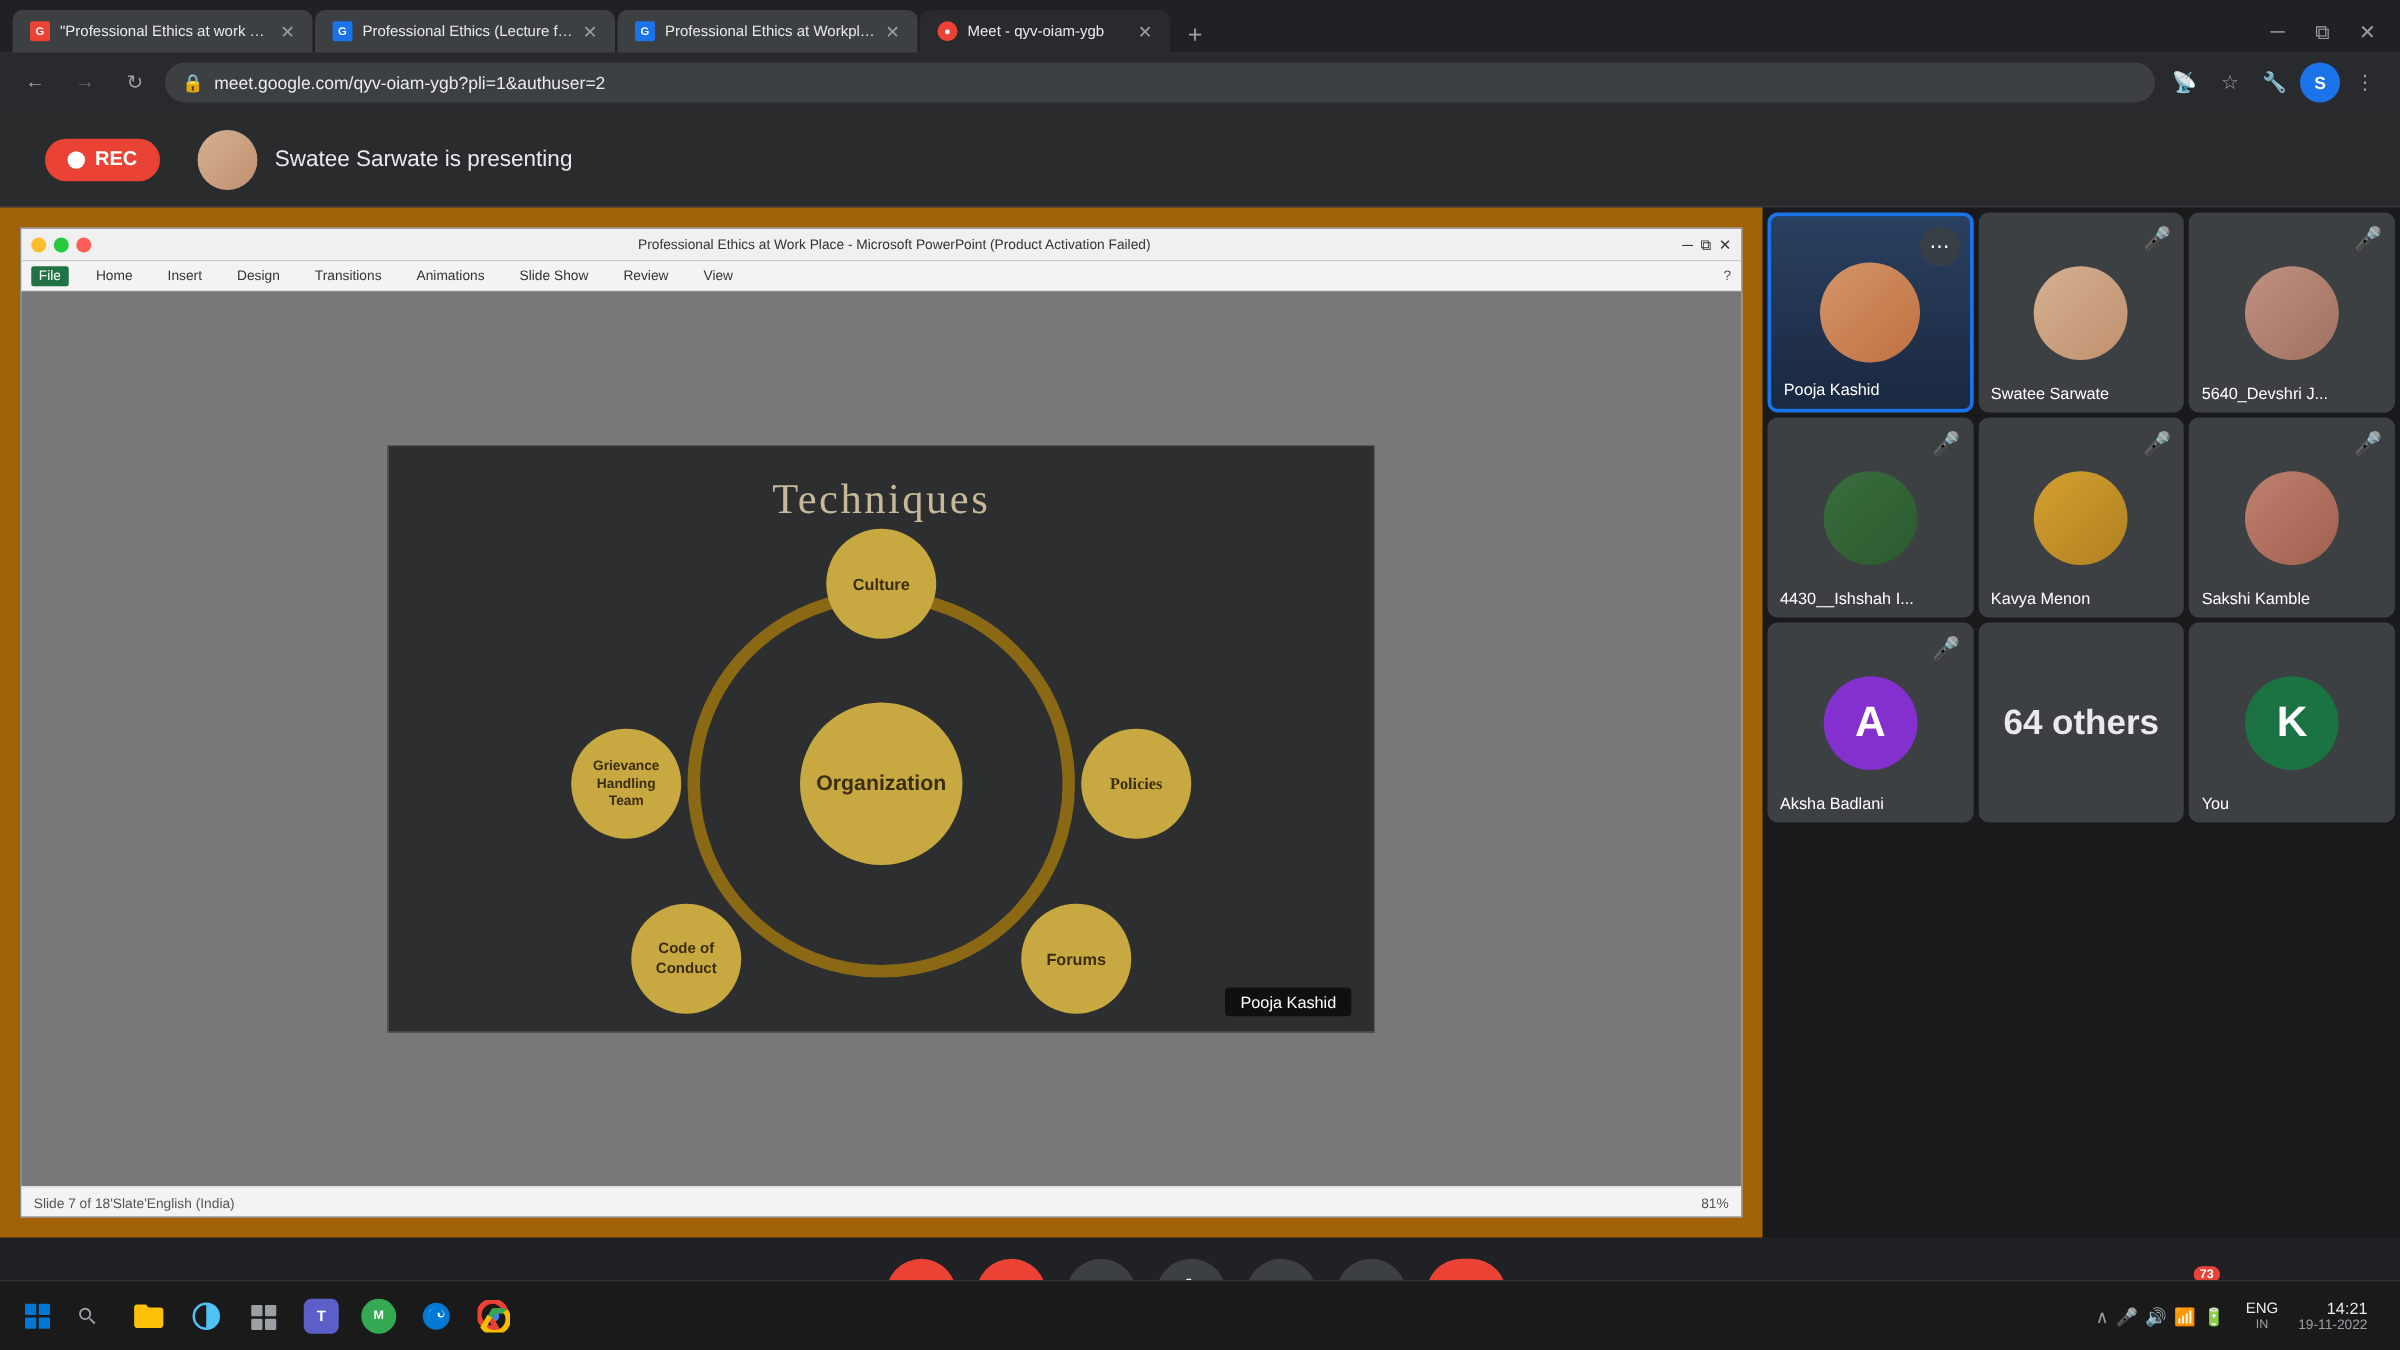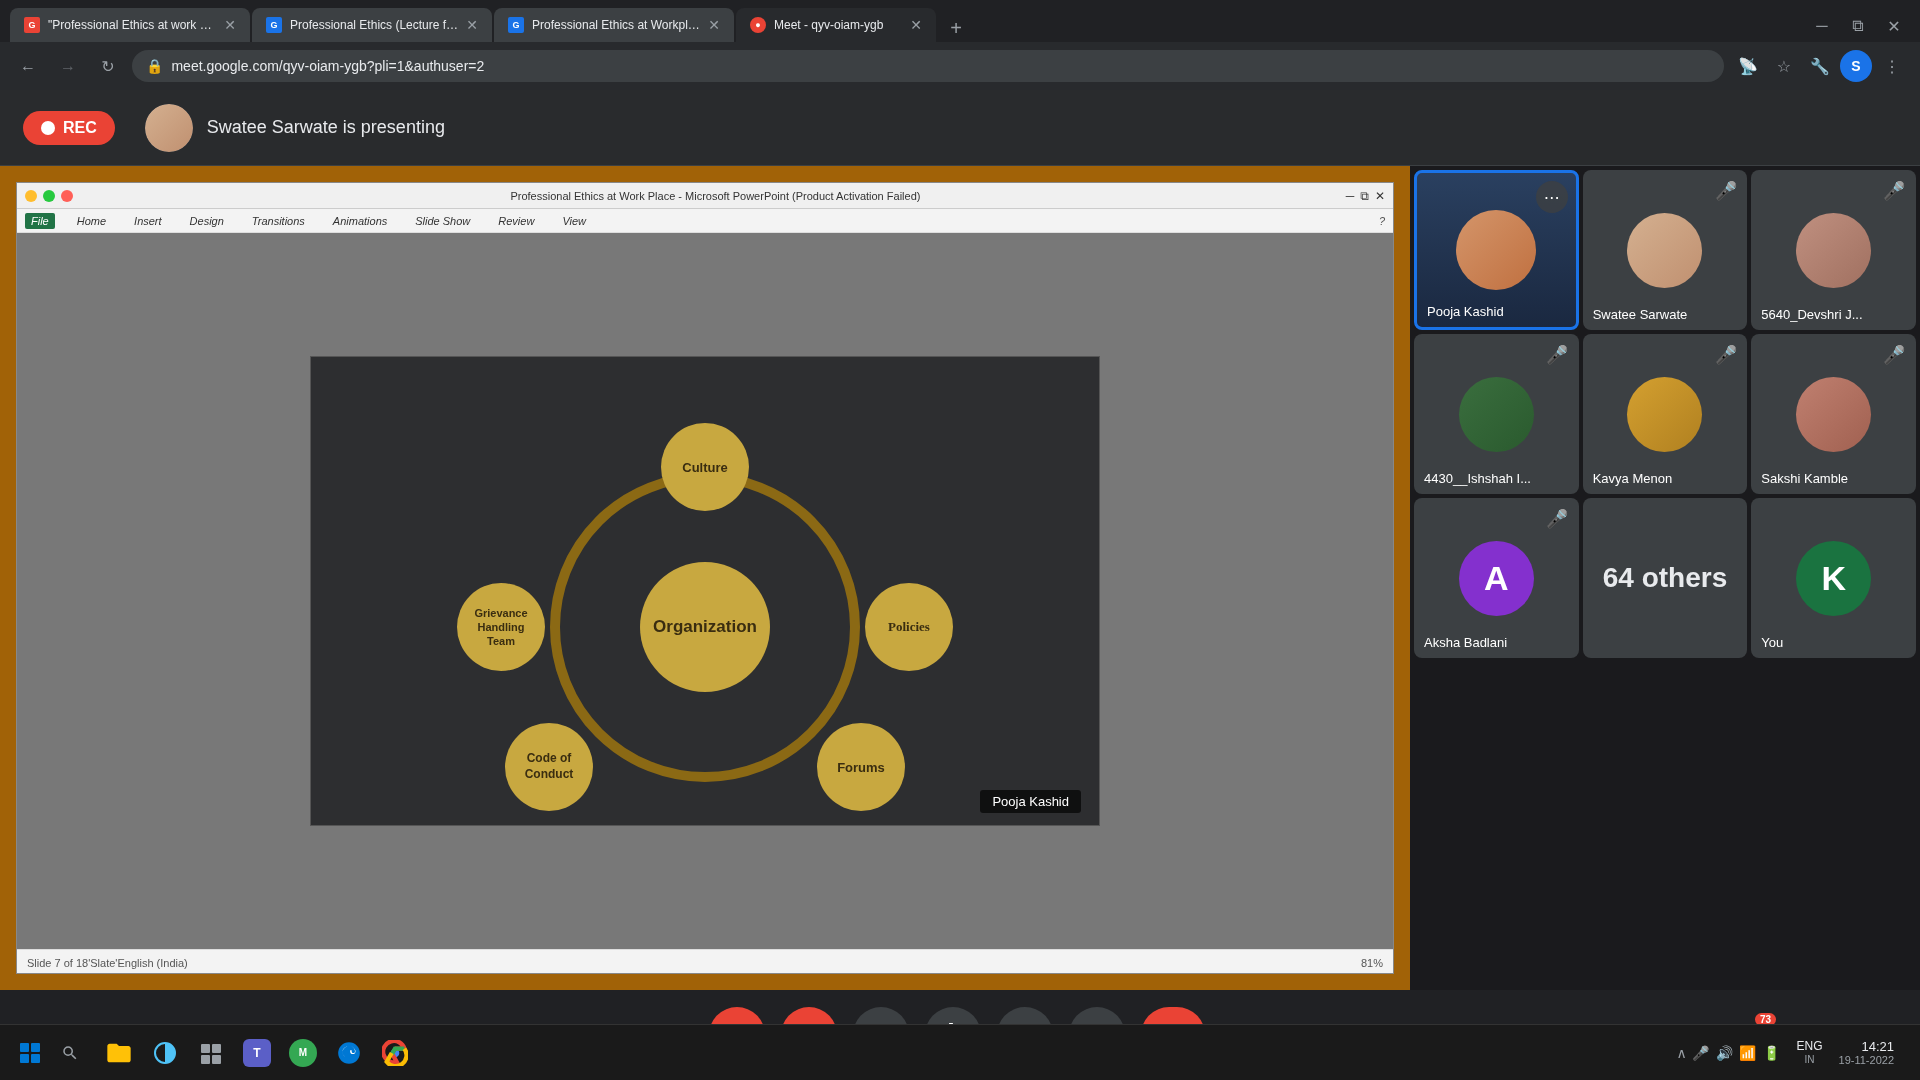--- a/index.html
+++ b/index.html
@@ -17,35 +17,35 @@
     .nav-bar { display: flex; align-items: center; height: 48px; background: #282a2d; padding: 0 12px; gap: 8px; }
     .nav-btn { width: 32px; height: 32px; border-radius: 50%; display: flex; align-items: center; justify-content: center; color: #9aa0a6; font-size: 16px; cursor: pointer; }
     .address-bar { flex: 1; height: 32px; background: #3c4043; border-radius: 16px; display: flex; align-items: center; padding: 0 14px; color: #e8eaed; font-size: 14px; }
     .nav-right-icons { display: flex; align-items: center; gap: 4px; }
     .nav-icon { width: 32px; height: 32px; border-radius: 50%; display: flex; align-items: center; justify-content: center; color: #9aa0a6; font-size: 16px; cursor: pointer; }
 
     
     .meet-container { position: absolute; top: 90px; left: 0; width: 1920px; height: 990px; background: #202124; display: flex; flex-direction: column; }
 
     
-    .meet-topbar { height: 76px; background: #292b2d; display: flex; align-items: center; padding: 0 23px; border-bottom: 1px solid #3c4043; text-align: right; }
+    .meet-topbar { height: 76px; background: #292b2d; display: flex; align-items: center; padding: 0 36px; border-bottom: 1px solid #3c4043; text-align: right; }
     .rec-btn { background: #ea4335; color: white; border-radius: 20px; padding: 8px 18px; font-size: 16px; font-weight: 600; display: flex; align-items: center; gap: 8px; cursor: pointer; }
     .rec-dot { width: 14px; height: 14px; border-radius: 50%; background: white; }
     .presenter-info { display: flex; align-items: center; gap: 14px; margin-left: 30px; }
     .presenter-avatar { width: 48px; height: 48px; border-radius: 50%; background: #5f6368; overflow: hidden; display: flex; align-items: center; justify-content: center; }
     .presenter-name { color: #e8eaed; font-size: 18px; font-weight: 500; }
 
     
     .meet-main { flex: 1; display: flex; }
 
     
     .presentation-area { flex: 1; background: #a16207; position: relative; display: flex; flex-direction: column; }
     .ppt-window { margin: 16px; flex: 1; background: #c8c8c8; border: 1px solid #888; position: relative; overflow: hidden; }
     .ppt-titlebar { background: #f0f0f0; height: 26px; display: flex; align-items: center; padding: 0 8px; font-size: 12px; color: #333; border-bottom: 1px solid #ccc; }
-    .ppt-ribbon-bar { background: #f3f3f3; height: 24px; display: flex; align-items: center; padding: 0 8px; gap: 16px; font-size: 11px; color: #333; border-bottom: 1px solid #ddd; font-style: italic; }
+    .ppt-ribbon-bar { background: #f3f3f3; height: 24px; display: flex; align-items: center; padding: 0 8px; gap: 16px; font-size: 11px; color: #333; border-bottom: 1px solid #ddd; }
     .ppt-ribbon-tab { cursor: pointer; padding: 2px 6px; }
     .ppt-ribbon-tab.active { background: #217346; color: white; border-radius: 2px; }
     .slide-title { color: #c8b89a; font-size: 32px; font-family: 'Georgia', serif; text-align: center; padding-top: 28px; letter-spacing: 1px; }
 
     .ppt-statusbar { background: #f3f3f3; height: 26px; display: flex; align-items: center; padding: 0 10px; font-size: 11px; color: #555; border-top: 1px solid #ddd; justify-content: space-between; }
 
     
     .participants-panel { width: 510px; background: #1a1a1d; display: grid; grid-template-columns: 1fr 1fr 1fr; grid-template-rows: repeat(3, 160px); gap: 4px; padding: 4px; }
     .participant-tile { background: #3c4043; border-radius: 8px; position: relative; overflow: hidden; display: flex; align-items: center; justify-content: center; flex-direction: column; }
     .participant-tile.highlighted { border: 3px solid #1a73e8; }
@@ -179,20 +179,21 @@
           <span class="ppt-ribbon-tab">Animations</span>
           <span class="ppt-ribbon-tab">Slide Show</span>
           <span class="ppt-ribbon-tab">Review</span>
           <span class="ppt-ribbon-tab">View</span>
           <span style="margin-left:auto;font-size:11px;color:#555;">?</span>
         </div>
 
         <div class="ppt-slide" style="background:#787878;flex:1;display:flex;align-items:center;justify-content:center;height:calc(100% - 74px);">
           <div style="background:#2d2e30;width:790px;height:470px;position:relative;border:1px solid #555;">
 
+            <div class="slide-title" style="color:#c8b89a;font-size:34px;font-family:Georgia,serif;text-align:center;padding-top:24px;letter-spacing:2px;">Techniques</div>
 
             <div style="position:absolute;top:80px;left:50%;transform:translateX(-50%);width:460px;height:380px;">
 
               <div style="position:absolute;top:50%;left:50%;transform:translate(-50%,-50%);width:310px;height:310px;border-radius:50%;border:10px solid #8b6914;"></div>
 
               <div style="position:absolute;top:50%;left:50%;transform:translate(-50%,-50%);width:130px;height:130px;border-radius:50%;background:#c8a840;display:flex;align-items:center;justify-content:center;color:#3a2d10;font-size:17px;font-weight:600;z-index:2;">Organization</div>
 
               <div style="position:absolute;top:-14px;left:50%;transform:translateX(-50%);width:88px;height:88px;border-radius:50%;background:#c8a840;display:flex;align-items:center;justify-content:center;color:#3a2d10;font-size:13px;font-weight:600;z-index:3;">Culture</div>
 
               <div style="position:absolute;top:50%;right:-18px;transform:translateY(-50%);width:88px;height:88px;border-radius:50%;background:#c8a840;display:flex;align-items:center;justify-content:center;color:#3a2d10;font-size:13px;font-weight:600;z-index:3;font-family:Liberation Serif, serif;">Policies</div>

